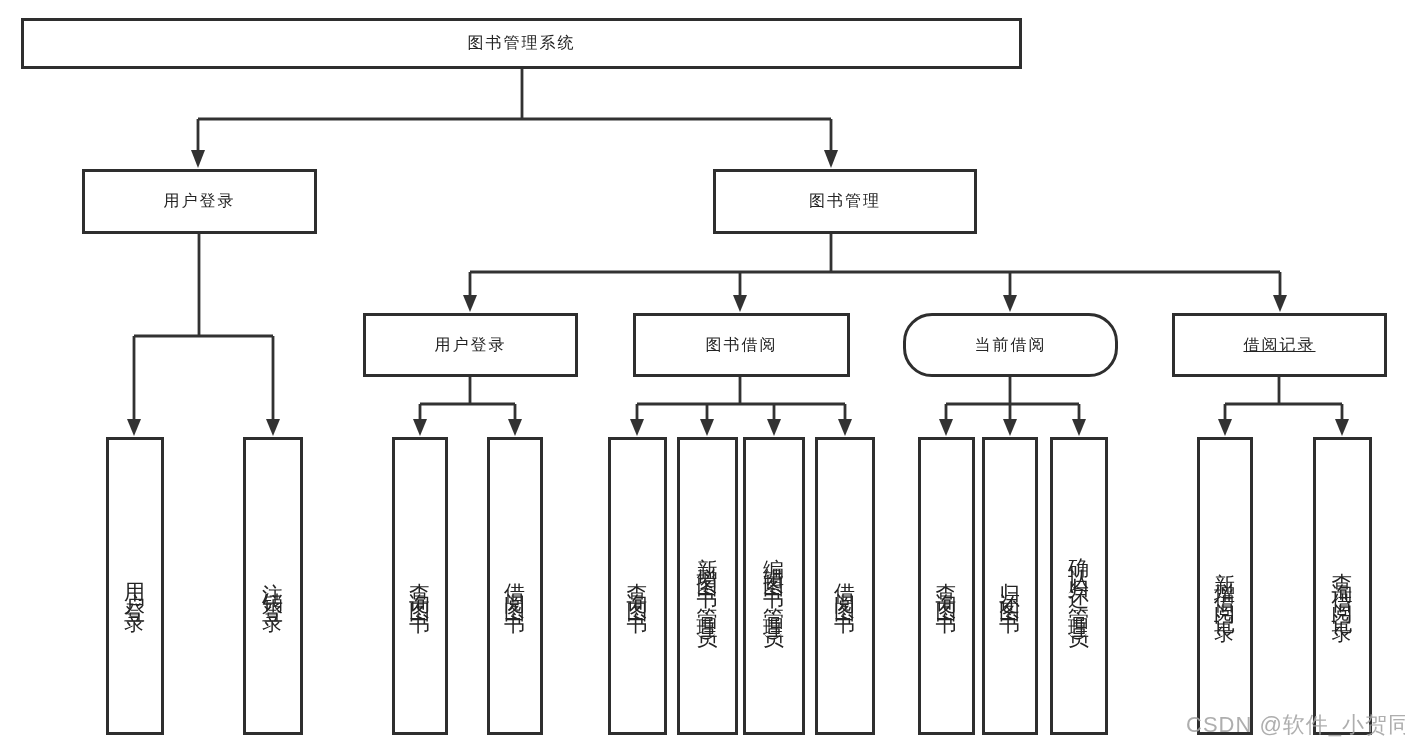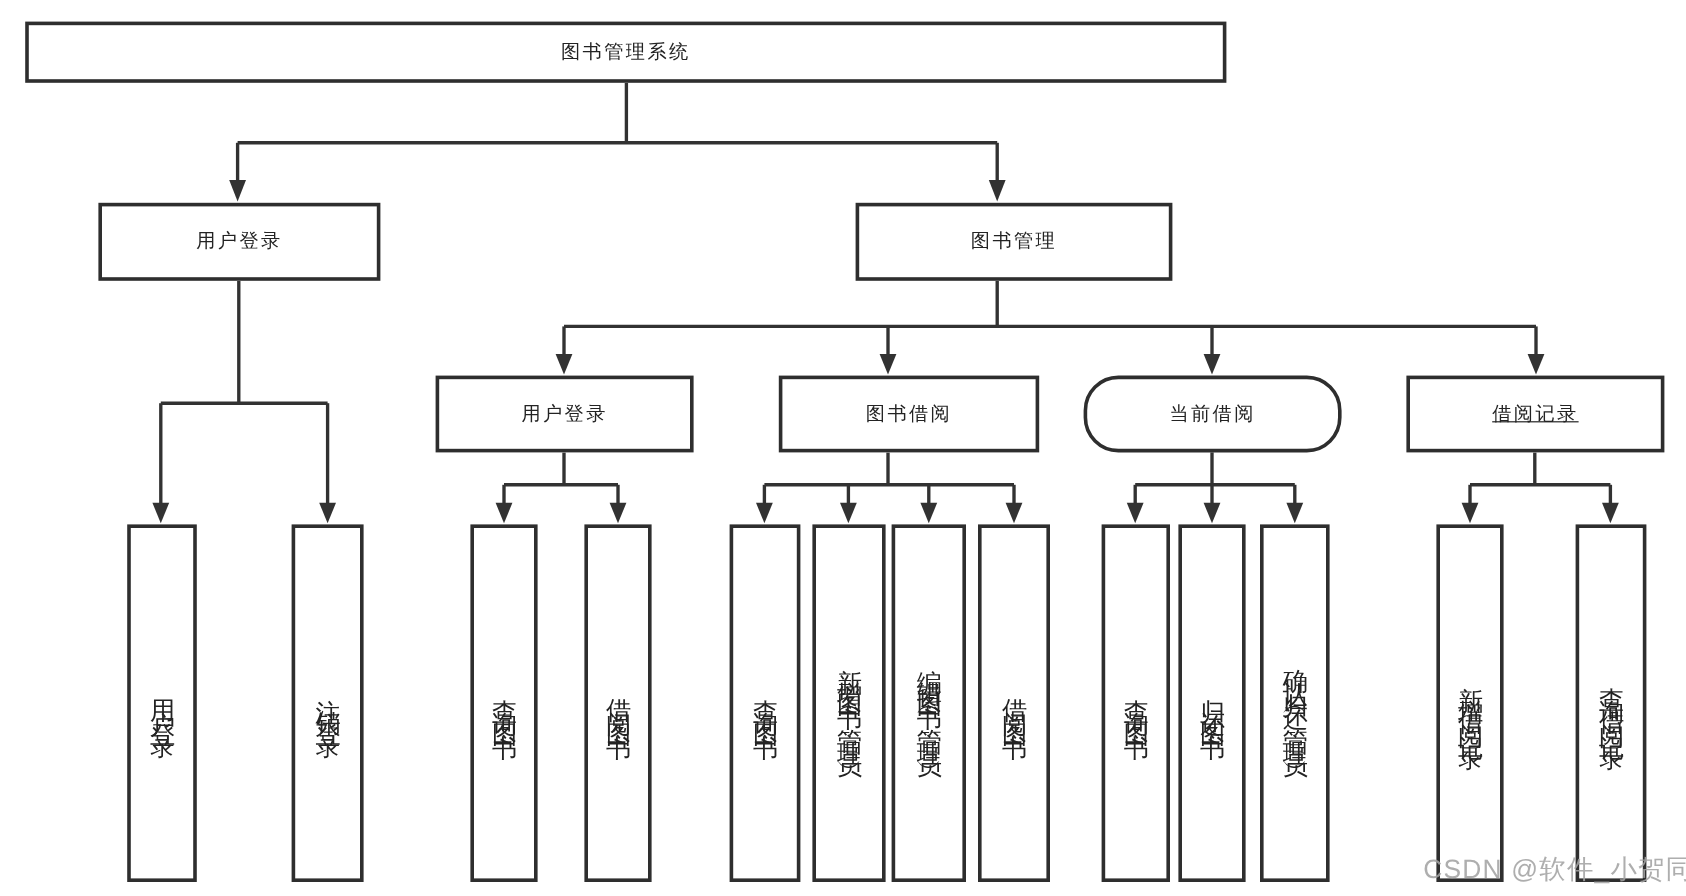--- a/index.html
+++ b/index.html
@@ -24,21 +24,21 @@
     position:absolute;left:1186px;top:710px;z-index:3;
     font-size:22px;color:rgba(163,163,163,0.88);letter-spacing:1px;white-space:nowrap;
   }
   
   .n-root{left:21px;top:18px;width:1001px;height:51px;}
   
   .n-l2-0{left:82px;top:169px;width:235px;height:65px;}
   .n-l2-1{left:713px;top:169px;width:264px;height:65px;}
   
   .n-l3-0{left:363px;top:313px;width:215px;height:64px;}
-  .n-l3-1{left:633px;top:313px;width:217px;height:64px;margin-left:16px;}
+  .n-l3-1{left:633px;top:313px;width:217px;height:64px;}
   .n-l3-2{left:903px;top:313px;width:215px;height:64px;border-radius:29px;}
   .n-l3-3{left:1172px;top:313px;width:215px;height:64px;text-decoration:underline;}
   
   .leaf{top:437px;height:298px;}
   .n-lf-0{left:106px;width:58px;}
   .n-lf-1{left:243px;width:60px;}
   .n-lf-2{left:392px;width:56px;}
   .n-lf-3{left:487px;width:56px;}
   .n-lf-4{left:608px;width:59px;}
   .n-lf-5{left:677px;width:61px;}

